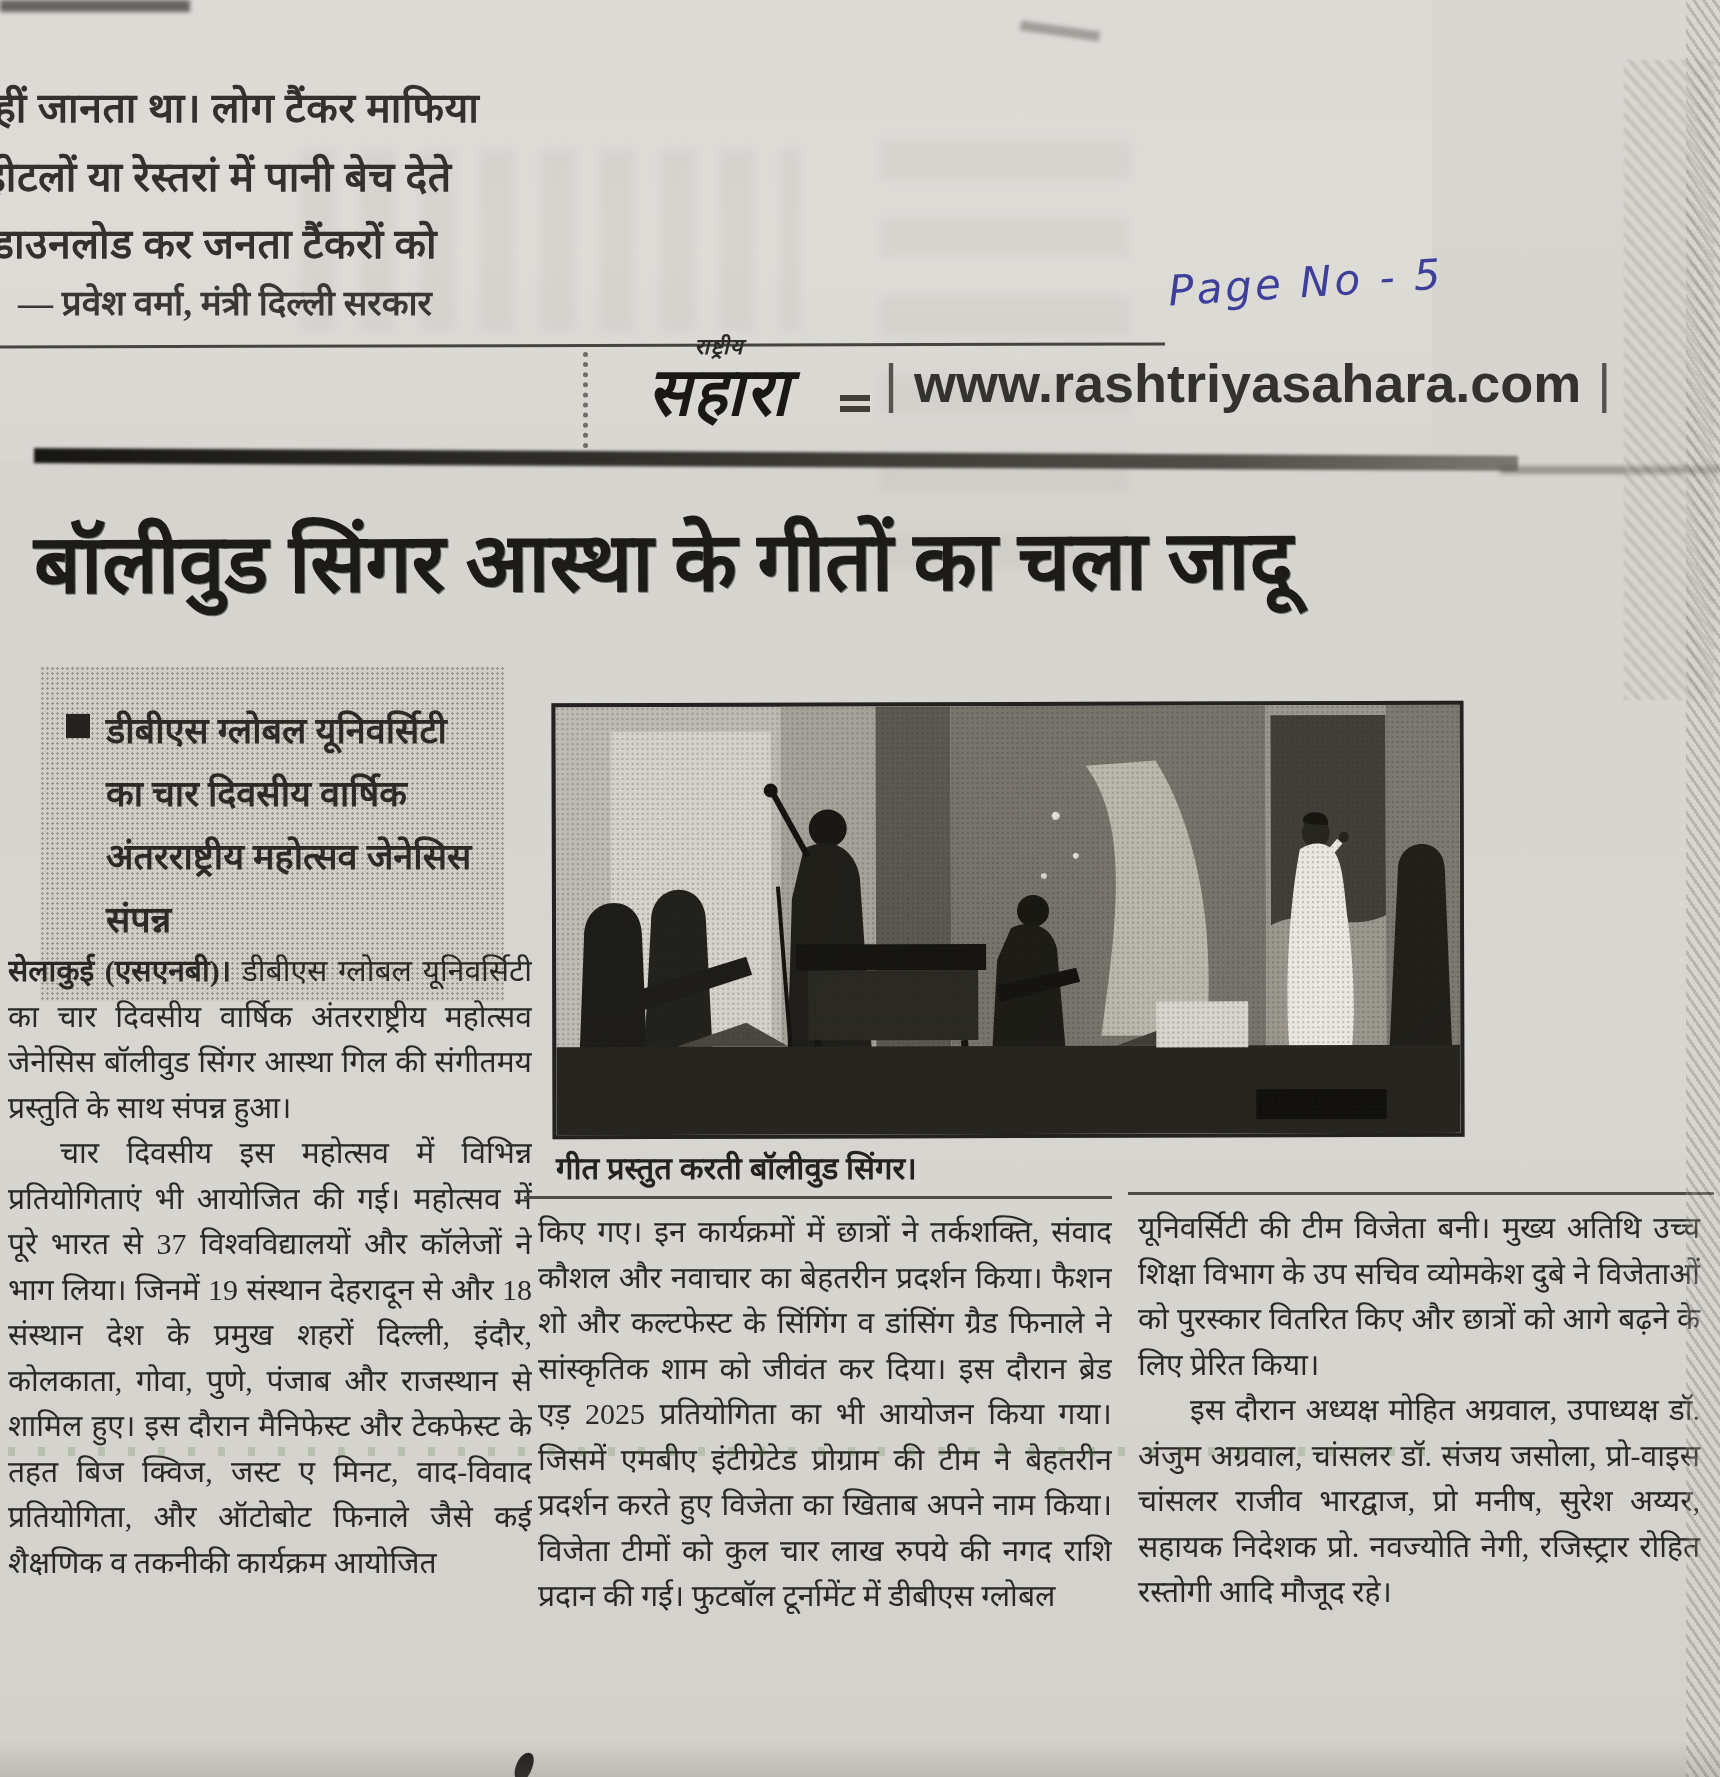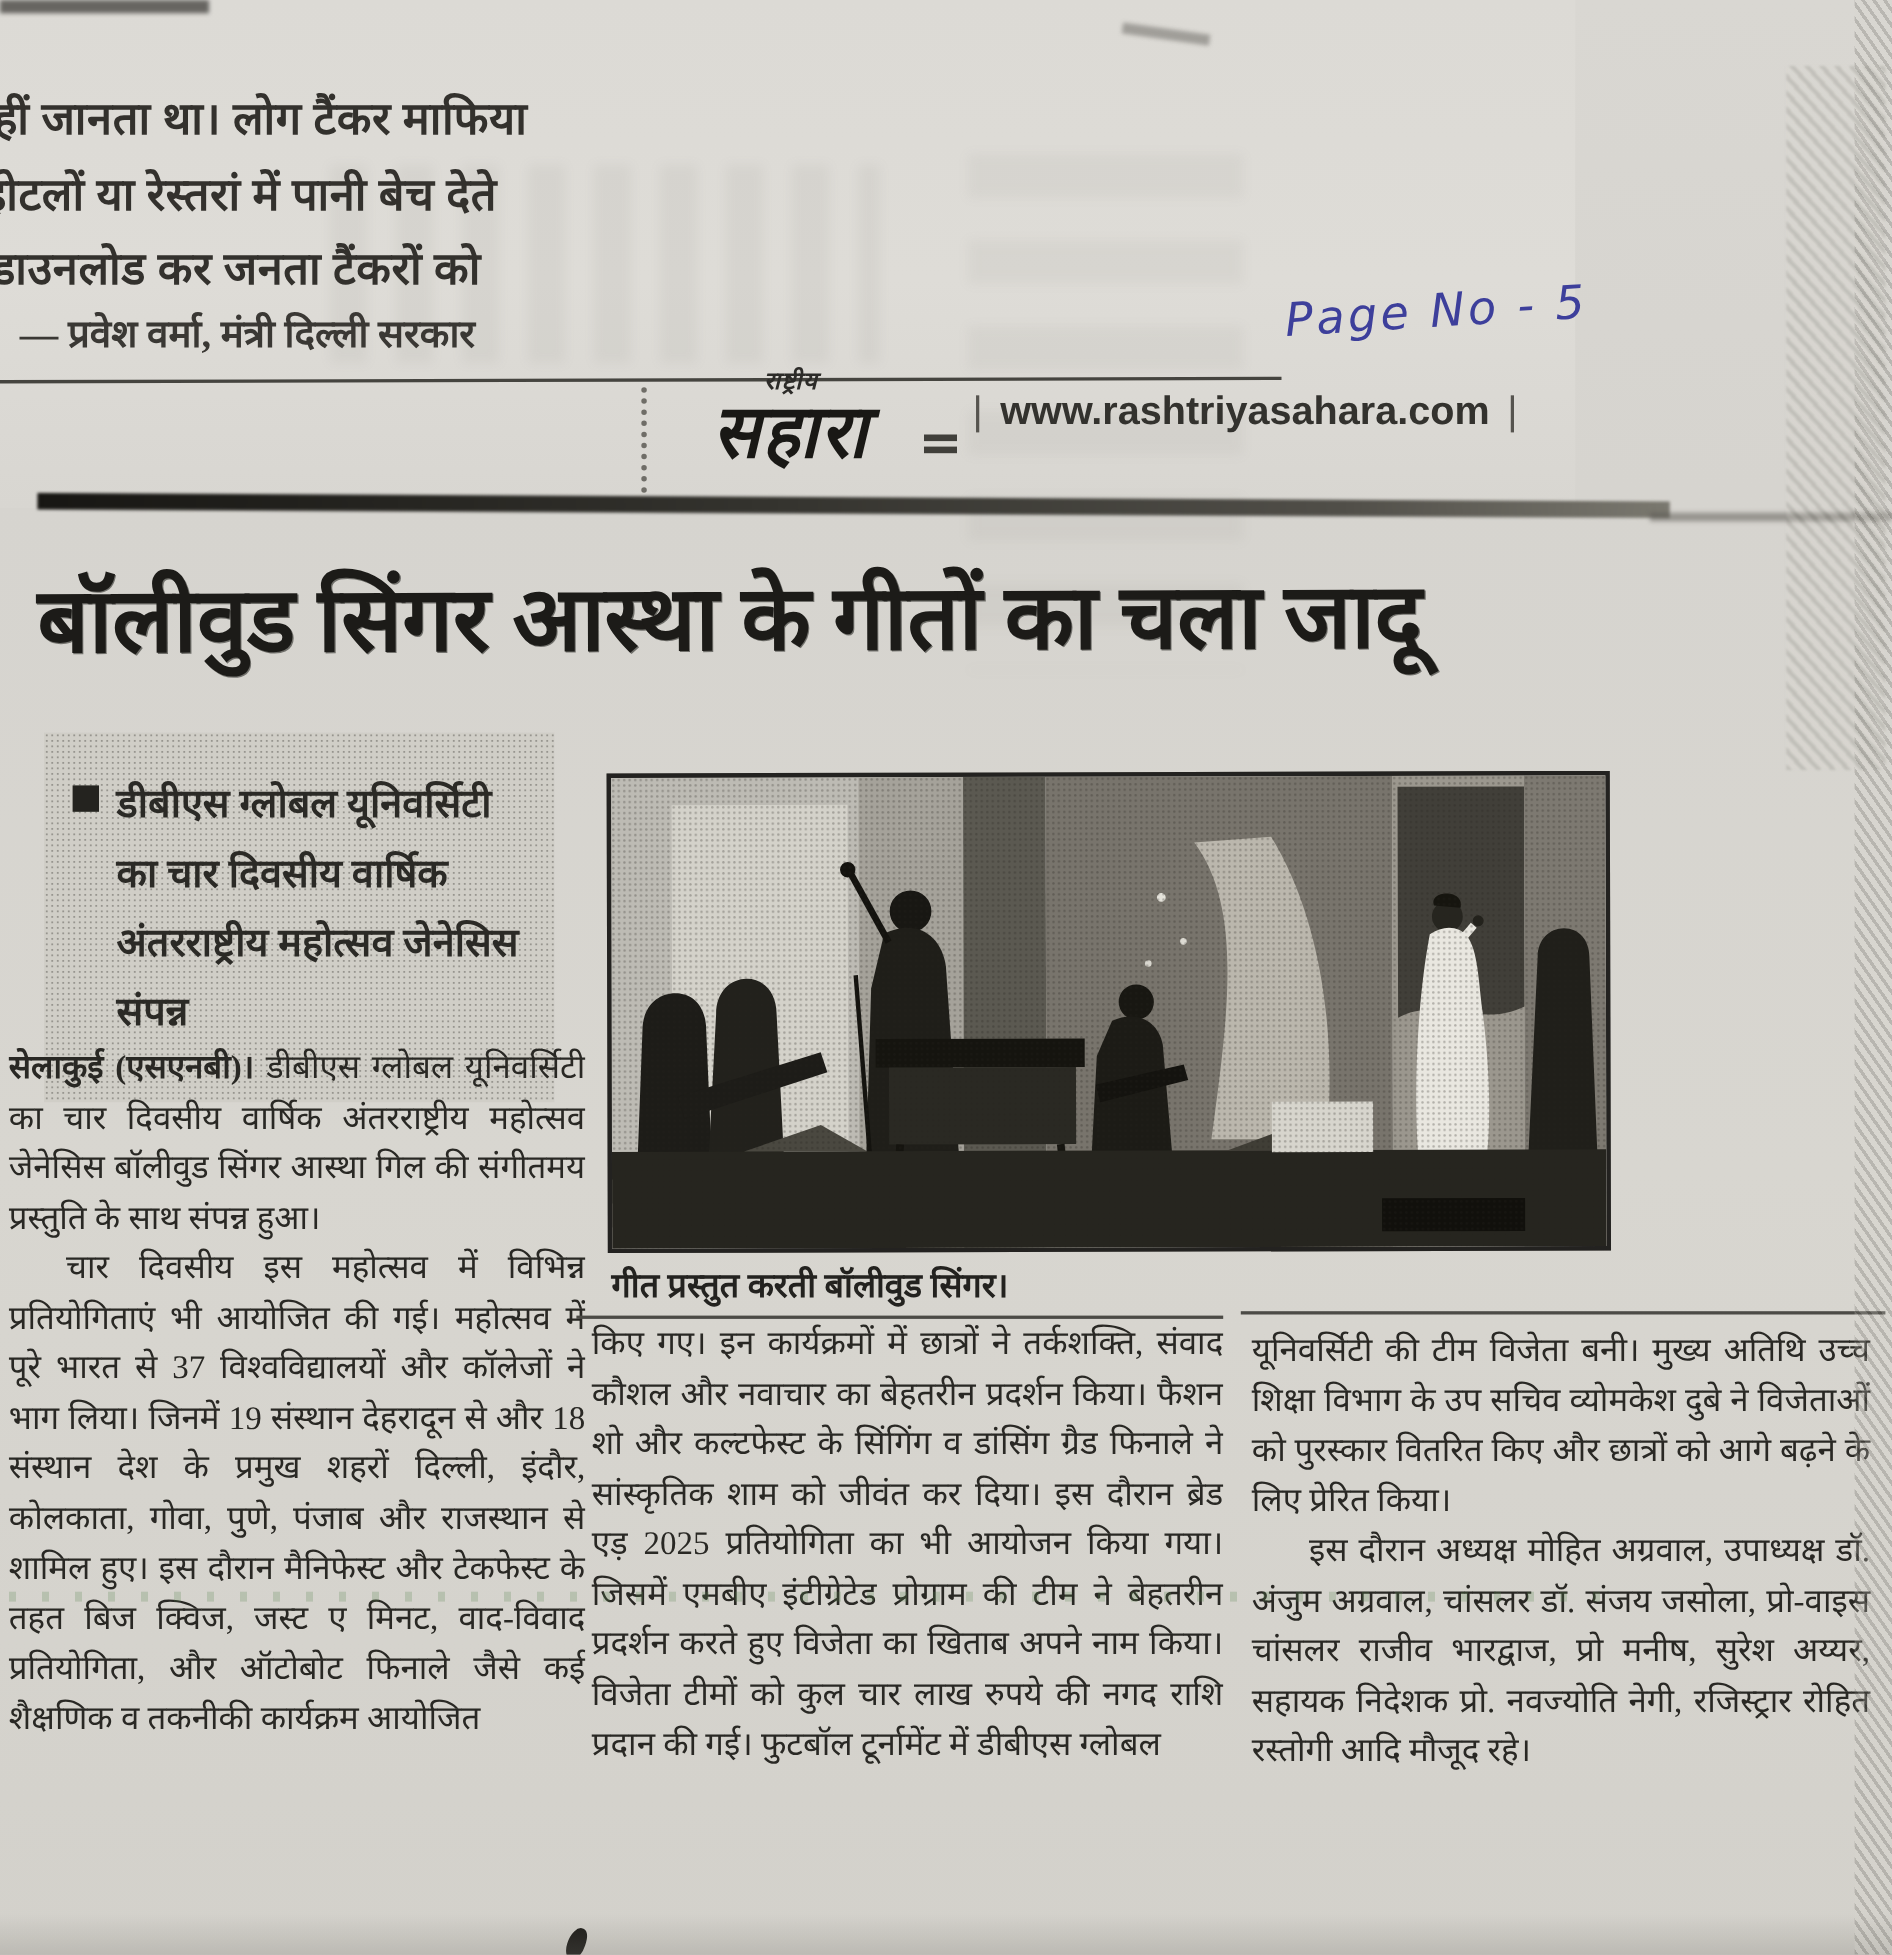--- a/index.html
+++ b/index.html
@@ -24,21 +24,21 @@
   .dl-b1{margin-right:44px;font-size:26px;vertical-align:6px;}
   .dl-date{margin-right:46px;}
   .dl-b2{margin-right:70px;font-size:26px;vertical-align:6px;}
   .masthead-divider{position:absolute;left:583px;top:352px;height:96px;width:0;
     border-left:5px dotted #6f6d67;}
   .masthead{position:absolute;left:604px;top:330px;width:230px;text-align:center;font-style:italic;}
   .masthead-tagline{font-family:"Liberation Sans",sans-serif;font-weight:bold;font-size:22px;color:#2c2b28;letter-spacing:1px;}
   .masthead-title{font-family:"Liberation Sans",sans-serif;font-weight:900;font-size:64px;line-height:64px;color:#191815;letter-spacing:2px;transform:scaleY(1.05);}
   .masthead-equals{position:absolute;left:236px;top:60px;}
   .masthead-equals i{display:block;width:30px;height:6px;background:#403f3a;margin:5px 0;}
-  .site-row{position:absolute;left:868px;top:352px;font-family:"Liberation Sans",sans-serif;font-size:36px;color:#33322e;font-weight:bold;white-space:nowrap;}
+  .site-row{position:absolute;left:868px;top:352px;font-family:"Liberation Sans",sans-serif;font-size:54px;color:#33322e;font-weight:bold;white-space:nowrap;}
   .site-bar{color:#56544f;margin:0 16px;font-weight:normal;}
   .handwritten{position:absolute;left:1168px;top:258px;font-family:"DejaVu Sans",sans-serif;
     font-style:italic;font-size:42px;color:#3d3f9b;transform:rotate(-3.5deg);letter-spacing:3px;white-space:nowrap;}
   
   .ghost{position:absolute;filter:blur(5px);opacity:.5;pointer-events:none;}
   .ghost.g1{left:300px;top:150px;width:500px;height:180px;
     background:repeating-linear-gradient(90deg,rgba(125,123,116,.16) 0 34px,rgba(200,198,192,0) 34px 60px);}
   .ghost.g2{left:880px;top:140px;width:250px;height:470px;
     background:repeating-linear-gradient(180deg,rgba(125,123,116,.14) 0 40px,rgba(200,198,192,0) 40px 78px);}
   .edge-smudge{position:absolute;left:0;top:0;width:190px;height:12px;background:rgba(40,39,36,.65);filter:blur(2px);}
@@ -65,21 +65,21 @@
   
   .photo{position:absolute;left:552px;top:702px;width:912px;height:436px;
     border:4px solid #232220;box-sizing:border-box;background:#8e8c86;transform:rotate(-.15deg);}
   .photo svg{display:block;width:100%;height:100%;}
   .caption{position:absolute;left:556px;top:1146px;width:800px;font-weight:bold;font-size:31px;color:#23221f;}
   
   .col{position:absolute;font-size:30px;line-height:45.5px;text-align:justify;color:#292824;}
   .col p{margin:0;}
   .col p.indent{text-indent:52px;}
   .col-1{left:8px;top:948px;width:524px;height:775px;overflow:hidden;}
-  .col-2{left:524px;top:1196px;width:588px;height:545px;overflow:hidden;border-top:3px solid #4c4b46;box-sizing:border-box;}
+  .col-2{left:524px;top:1196px;width:588px;height:545px;overflow:hidden;border-top:3px solid #4c4b46;padding-top:10px;box-sizing:border-box;}
   .col-2 .inner{padding-left:14px;}
   .col-3{left:1128px;top:1192px;width:586px;height:550px;overflow:hidden;border-top:3px solid #4c4b46;padding-top:10px;box-sizing:border-box;}
   .col-3 .inner{padding-left:10px;padding-right:14px;}
   .lead-bold{font-weight:bold;}
   
   .green-band{position:absolute;left:8px;top:1447px;width:1464px;height:9px;opacity:.8;
     background:repeating-linear-gradient(90deg,rgba(86,132,78,.30) 0 7px,rgba(0,0,0,0) 7px 30px);filter:blur(.5px);}
   .ink-blot{position:absolute;left:516px;top:1752px;width:16px;height:30px;background:#1c1b18;border-radius:60% 40% 55% 45%;transform:rotate(18deg);}
   .bottom-shade{position:absolute;left:0;top:1740px;width:1720px;height:37px;background:linear-gradient(180deg,rgba(0,0,0,0),rgba(120,118,110,.25));}
 </style>

